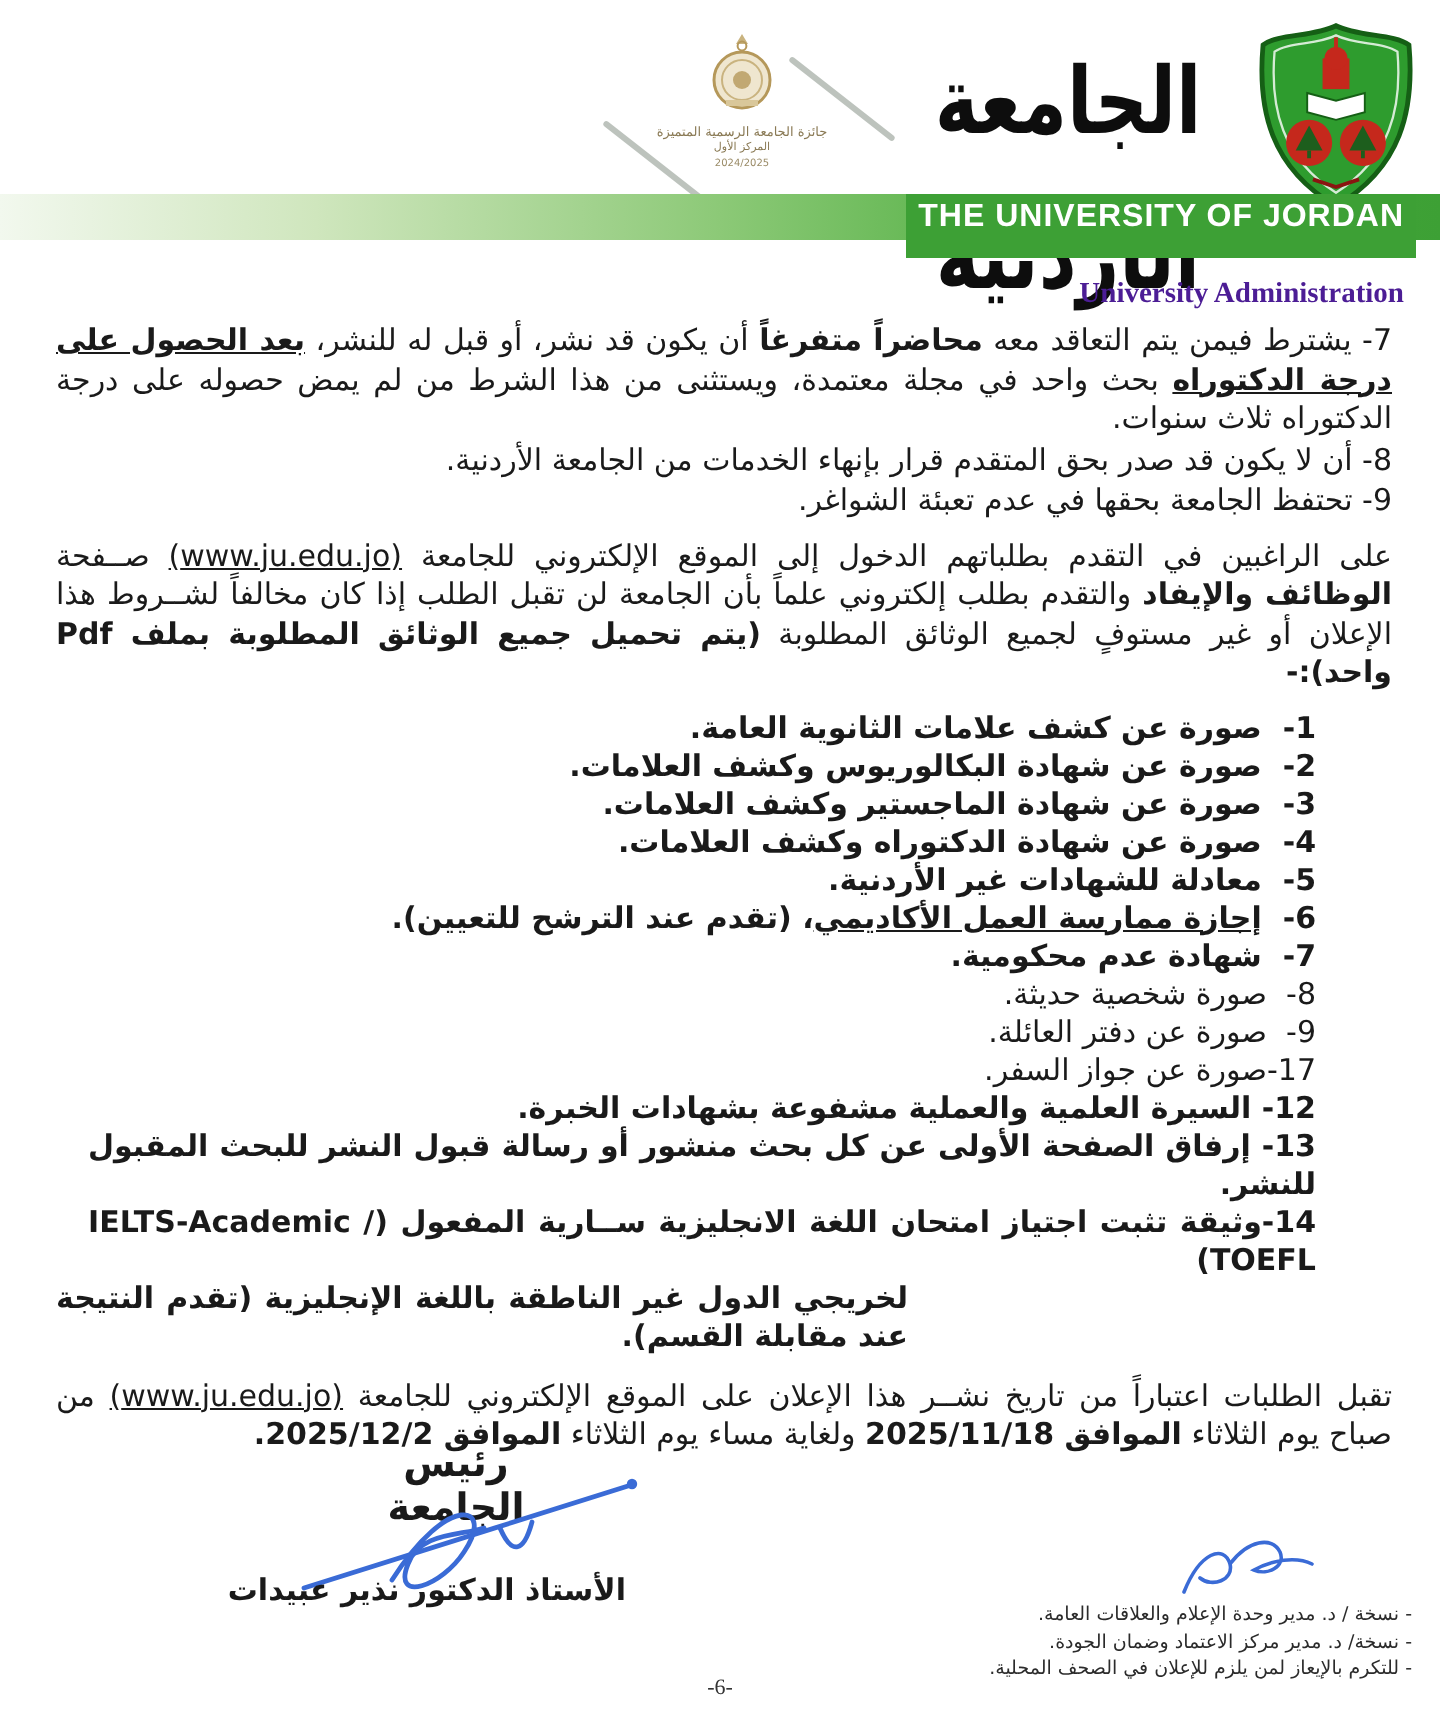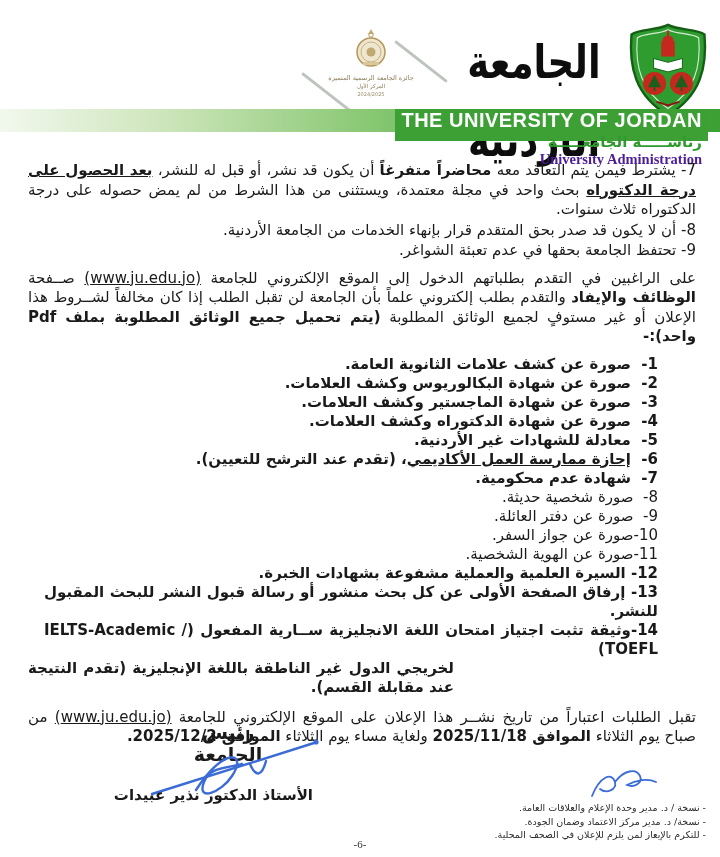--- a/index.html
+++ b/index.html
@@ -5,41 +5,41 @@
   html,body{margin:0;padding:0;}
   body{
     width:720px;height:857px;position:relative;background:#ffffff;
     font-family:"DejaVu Sans",sans-serif;color:#1a1a1a;overflow:hidden;
   }
   .b{font-weight:bold;}
   .u{text-decoration:underline;}
   .bu{font-weight:bold;text-decoration:underline;}
 
   
-  .header{position:absolute;top:12px;left:0;width:720px;height:160px;}
+  .header{position:absolute;top:0;left:0;width:720px;height:160px;}
   .stamp{position:absolute;left:328px;top:16px;width:86px;text-align:center;}
   .stamp-caption{font-size:6.5px;color:#8a7a55;line-height:8px;direction:rtl;}
   .stamp-caption .l2{font-size:5.5px;}
   .stamp-caption .l3{font-size:5px;color:#9b8c68;}
   .slash{position:absolute;background:#9aa39a;height:3px;border-radius:2px;opacity:.65;}
   .slash1{width:66px;left:388px;top:48px;transform:rotate(38deg);}
   .slash2{width:66px;left:295px;top:80px;transform:rotate(38deg);}
   .calligraphy{
     position:absolute;right:96px;top:28px;width:180px;text-align:center;
     font-size:37px;font-weight:bold;color:#0d0d0d;direction:rtl;
     transform:scaleY(1.25);letter-spacing:-1px;line-height:62px;
   }
   .shield{position:absolute;right:8px;top:10px;}
   .banner{
     position:absolute;left:0;top:97px;width:720px;height:23px;
     background:linear-gradient(90deg,#f2f8ee 0%,#cfe6bd 22%,#8cc977 50%,#4aac3c 75%,#3da035 100%);
   }
   .banner-text{
     position:absolute;right:12px;top:0;height:32px;line-height:23px;
-    font-family:"Liberation Sans",sans-serif;font-weight:bold;font-size:20px;
+    font-family:"Liberation Sans",sans-serif;font-weight:bold;font-size:16px;
     color:#ffffff;letter-spacing:.5px;padding:0 6px;background:#3da035;
   }
   .dept-ar{
     position:absolute;right:18px;top:121px;direction:rtl;
     color:#2f9b2f;font-weight:bold;font-size:15px;
   }
   .dept-en{
     position:absolute;right:18px;top:139px;
     font-family:"Liberation Serif",serif;font-weight:bold;font-size:14.5px;color:#4c1d95;
   }
@@ -114,21 +114,20 @@
       <polygon points="59,55 66,68 52,68" fill="#1d5e1d"></polygon>
       <rect x="58" y="68" width="2" height="4" fill="#1d5e1d"></rect>
       <path d="M33,83 L45,87 L57,83" fill="none" stroke="#8a1410" stroke-width="2"></path>
     </svg>
   </div>
 
   <div class="banner">
     <div class="banner-text">THE UNIVERSITY OF JORDAN</div>
   </div>
 
-  <div class="dept-ar">رئاســـــة الجامعـــــة</div>
   <div class="dept-en">University Administration</div>
 </div>
 
 <div class="content">
 
   <p class="para"><span>7- يشترط فيمن يتم التعاقد معه </span><span class="b">محاضراً متفرغاً</span><span> أن يكون قد نشر، أو قبل له للنشر، </span><span class="bu">بعد الحصول على درجة الدكتوراه</span><span> بحث واحد في مجلة معتمدة، ويستثنى من هذا الشرط من لم يمض حصوله على درجة الدكتوراه ثلاث سنوات.</span></p>
 
   <p class="para">8- أن لا يكون قد صدر بحق المتقدم قرار بإنهاء الخدمات من الجامعة الأردنية.</p>
   <p class="para">9- تحتفظ الجامعة بحقها في عدم تعبئة الشواغر.</p>
 
@@ -141,22 +140,21 @@
   <div class="list">
     <div class="li b">1-&nbsp; صورة عن كشف علامات الثانوية العامة.</div>
     <div class="li b">2-&nbsp; صورة عن شهادة البكالوريوس وكشف العلامات.</div>
     <div class="li b">3-&nbsp; صورة عن شهادة الماجستير وكشف العلامات.</div>
     <div class="li b">4-&nbsp; صورة عن شهادة الدكتوراه وكشف العلامات.</div>
     <div class="li b">5-&nbsp; معادلة للشهادات غير الأردنية.</div>
     <div class="li b"><span>6-&nbsp; </span><span class="u">إجازة ممارسة العمل الأكاديمي</span><span>، (تقدم عند الترشح للتعيين).</span></div>
     <div class="li b">7-&nbsp; شهادة عدم محكومية.</div>
     <div class="li">8-&nbsp; صورة شخصية حديثة.</div>
     <div class="li">9-&nbsp; صورة عن دفتر العائلة.</div>
-    <div class="li">10-صورة عن جواز السفر.</div>
-    <div class="li">11-صورة عن الهوية الشخصية.</div>
+    <div class="li">17-صورة عن جواز السفر.</div>
     <div class="li b">12- السيرة العلمية والعملية مشفوعة بشهادات الخبرة.</div>
     <div class="li b">13- إرفاق الصفحة الأولى عن كل بحث منشور أو رسالة قبول النشر للبحث المقبول للنشر.</div>
     <div class="li b">14-وثيقة تثبت اجتياز امتحان اللغة الانجليزية ســارية المفعول (IELTS-Academic / TOEFL)</div>
   </div>
   <div class="li14b b">لخريجي الدول غير الناطقة باللغة الإنجليزية (تقدم النتيجة عند مقابلة القسم).</div>
 
   <div class="gap12"></div>
 
   <p class="para"><span>تقبل الطلبات اعتباراً من تاريخ نشــر هذا الإعلان على الموقع الإلكتروني للجامعة </span><span class="u">(www.ju.edu.jo)</span><span> من صباح يوم الثلاثاء </span><span class="b">الموافق 2025/11/18</span><span> ولغاية مساء يوم الثلاثاء </span><span class="b">الموافق 2025/12/2.</span></p>
 </div>

